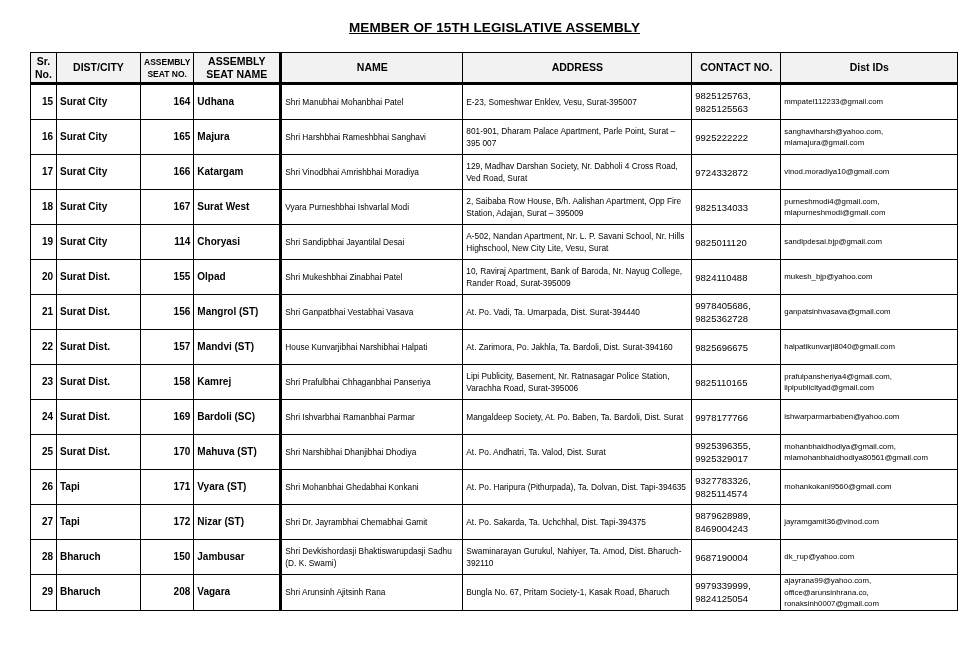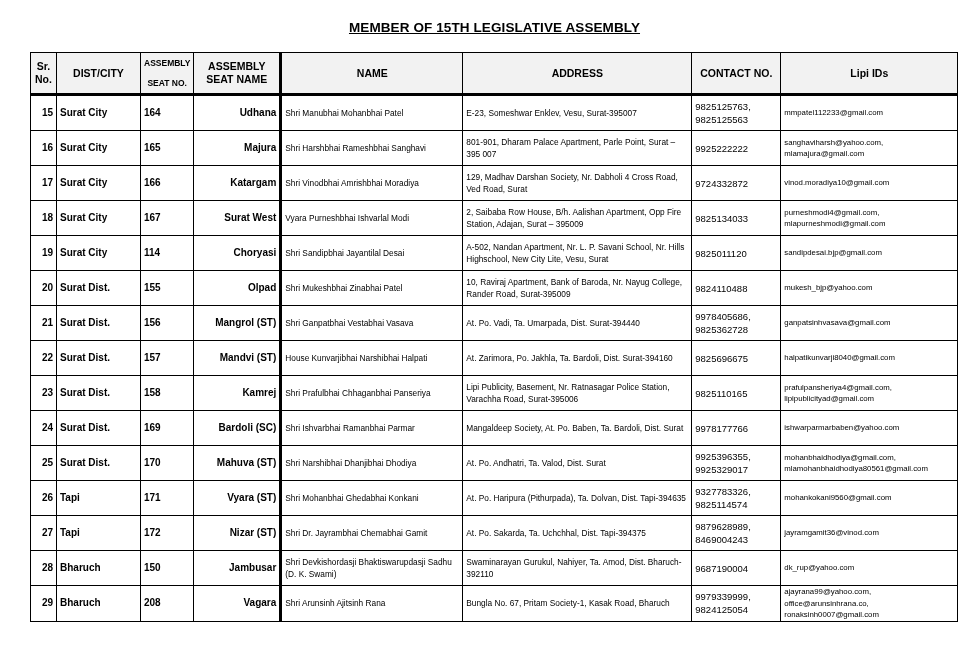--- a/index.html
+++ b/index.html
@@ -5,26 +5,26 @@
   html, body { margin: 0; padding: 0; background: #ffffff; }
   body { width: 979px; height: 658px; position: relative; overflow: hidden;
          font-family: "Liberation Sans", sans-serif; color: #000; }
   .title { position: absolute; left: 0; width: 989px; top: 20px; text-align: center;
            font-weight: bold; font-size: 13.5px; text-decoration: underline; letter-spacing: 0.1px; }
   table.grid { position: absolute; left: 30px; top: 52px; border-collapse: collapse;
                table-layout: fixed; border: 1px solid #0ea5e9; }
   table.grid th, table.grid td { border: 1px solid #000; padding: 0 3px; overflow: hidden; }
   table.grid th { background: #f2f2f2; font-weight: bold; font-size: 10.5px; text-align: center;
                   height: 29px; line-height: 13px; border-bottom: 3px solid #000; }
-  table.grid th.small { font-size: 8.5px; line-height: 20px; }
+  table.grid th.small { font-size: 8.5px; line-height: 12px; }
   table.grid td { height: 34px; font-size: 8.3px; line-height: 12.5px; vertical-align: middle; }
   td.sr { font-weight: bold; font-size: 10px !important; text-align: right; }
   td.dist { font-weight: bold; font-size: 10px !important; }
-  td.seatno { font-weight: bold; font-size: 10px !important; text-align: left; }
-  td.seat { font-weight: bold; font-size: 10px !important; text-align: right; }
+  td.seatno { font-weight: bold; font-size: 10px !important; text-align: right; }
+  td.seat { font-weight: bold; font-size: 10px !important; }
   td.name { border-left: 3px solid #000 !important; }
   th.namehead { border-left: 3px solid #000 !important; }
   td.contact { font-size: 9.5px !important; line-height: 13px !important; padding-right: 2px; }
   td.email { font-size: 7.8px !important; line-height: 11.5px !important; padding-left: 2px; }
   .line { display: block; }
 </style>
 </head>
 <body>
 
 <div class="title">MEMBER OF 15TH LEGISLATIVE ASSEMBLY</div>
@@ -42,21 +42,21 @@
   </colgroup>
   <thead>
     <tr>
       <th>Sr. No.</th>
       <th>DIST/CITY</th>
       <th class="small">ASSEMBLY SEAT NO.</th>
       <th>ASSEMBLY SEAT NAME</th>
       <th class="namehead">NAME</th>
       <th>ADDRESS</th>
       <th>CONTACT NO.</th>
-      <th>Lipi IDs</th>
+      <th>Dist IDs</th>
     </tr>
   </thead>
   <tbody id="rows">
       <tr>
         <td class="sr">15</td>
         <td class="dist">Surat City</td>
         <td class="seatno">164</td>
         <td class="seat">Udhana</td>
         <td class="name">Shri Manubhai Mohanbhai Patel</td>
         <td class="addr">E-23, Someshwar Enklev, Vesu, Surat-395007</td>

